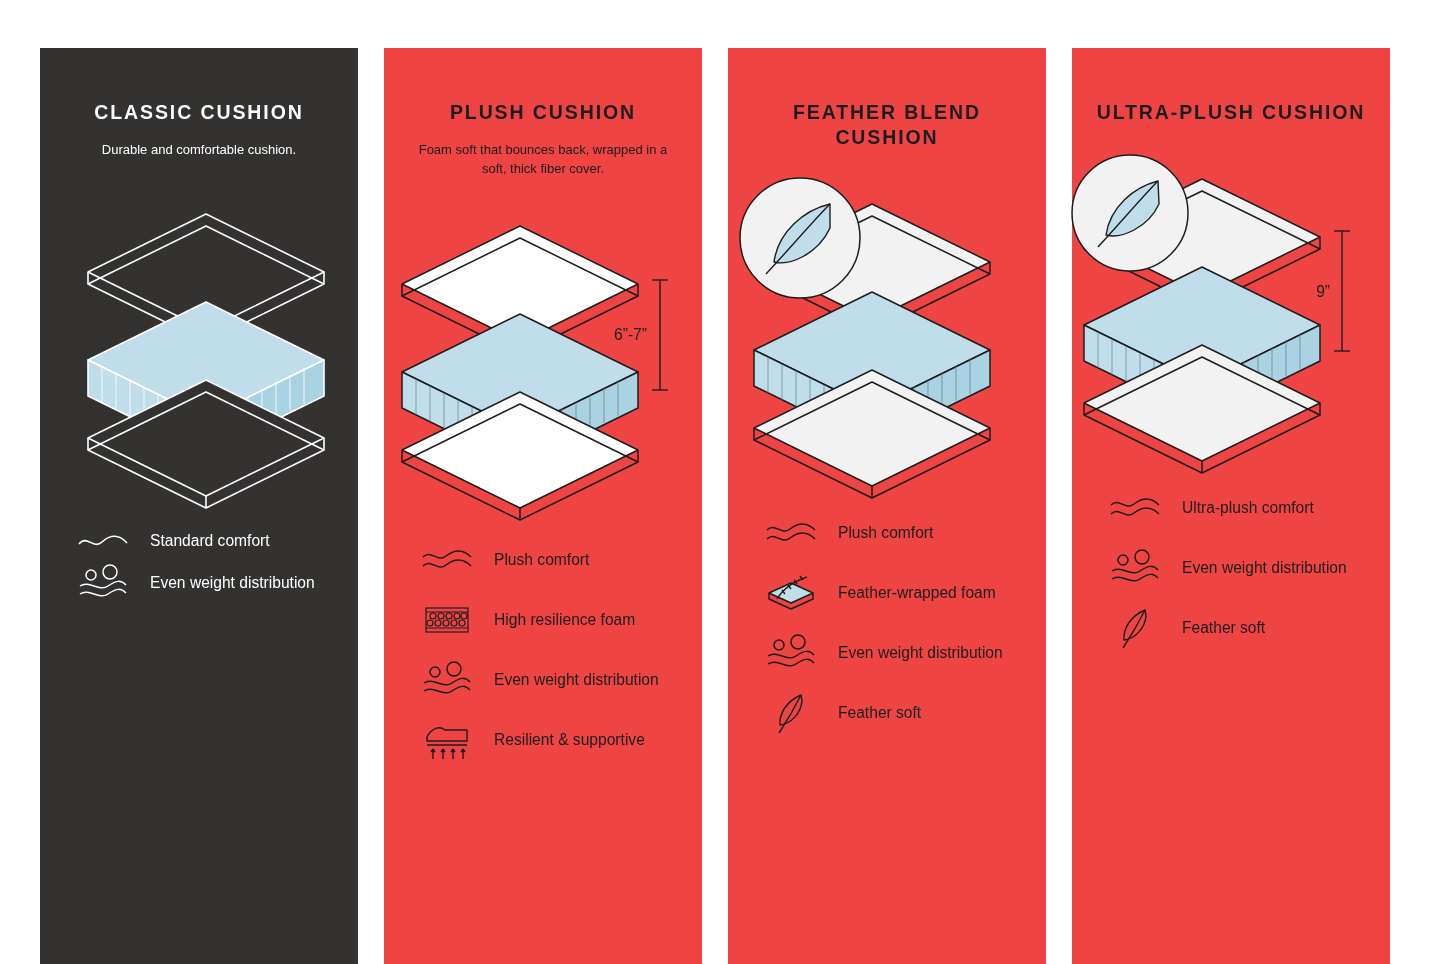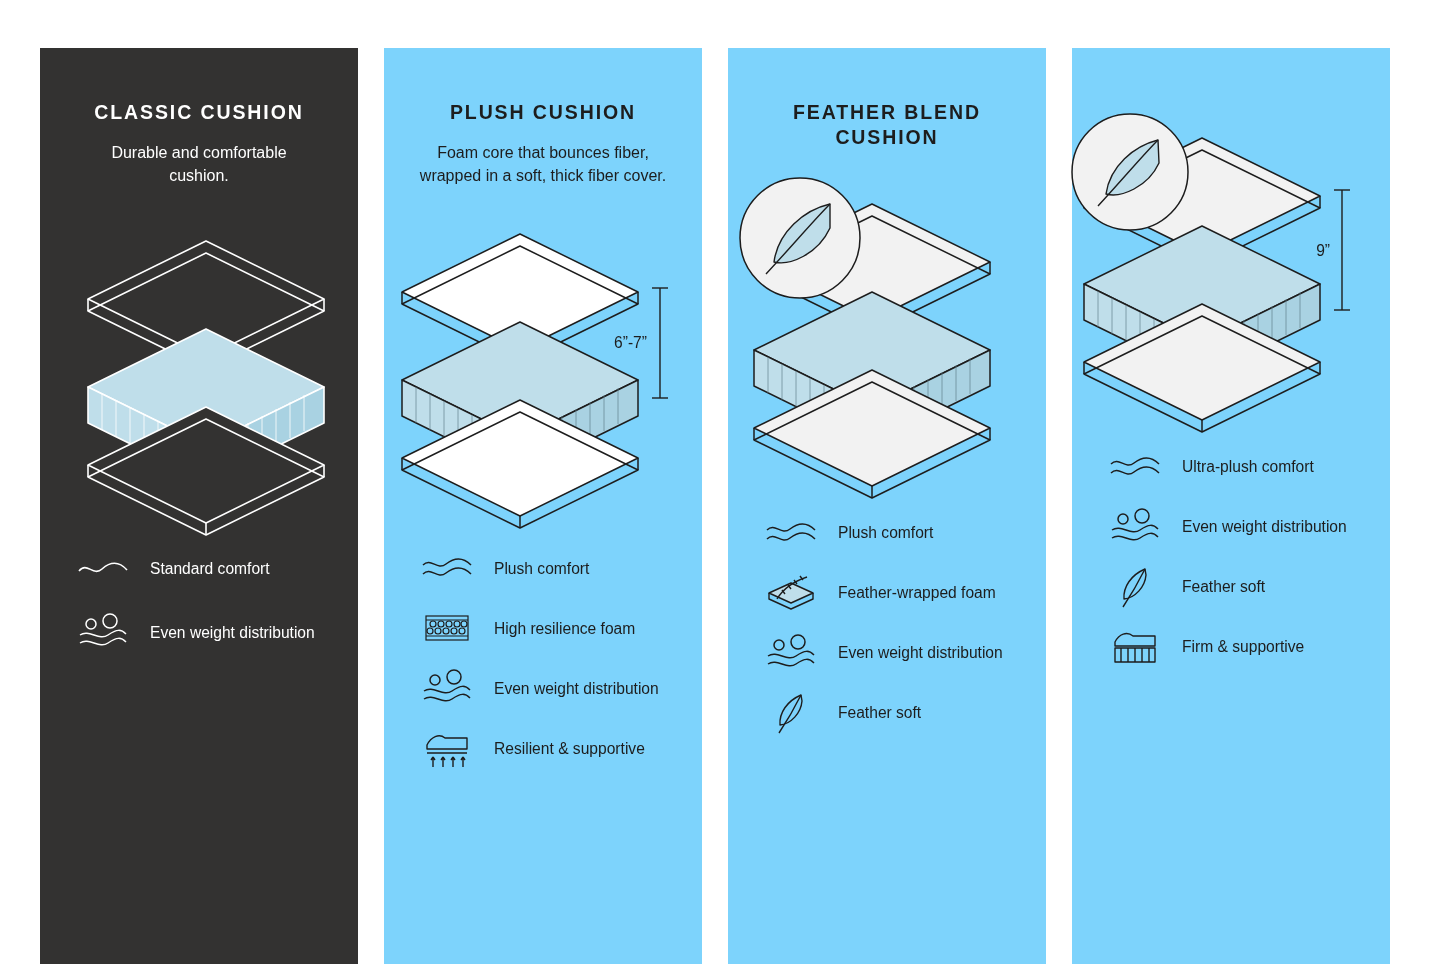--- a/index.html
+++ b/index.html
@@ -26,34 +26,34 @@
     display: flex;
     flex-direction: column;
     align-items: center;
     padding: 52px 22px 0 22px;
   }
   .card.dark {
     background: #333231;
     color: #ffffff;
   }
   .card.light {
-    background: #7dd3fc;
+    background: #ef4444;
     color: #1d1d1d;
   }
   .card-title {
     font-size: 19.5px;
     font-weight: bold;
     letter-spacing: 1.9px;
     text-align: center;
     line-height: 1.28;
     margin: 0 0 16px 0;
     text-transform: uppercase;
   }
   .card-desc {
-    font-size: 16px;
+    font-size: 13px;
     line-height: 1.45;
     text-align: center;
     margin: 0;
     max-width: 270px;
   }
   .card.dark .card-desc { max-width: 210px; }
 
   .art {
     position: relative;
     width: 100%;
@@ -64,21 +64,20 @@
     align-items: center;
   }
   .art.shift { margin-top: 20px; }
 
   .features {
     width: 100%;
     margin-top: 26px;
     padding-left: 12px;
     display: flex;
     flex-direction: column;
-    gap: 22px;
   }
   .features.tight { gap: 18px; }
   .feature {
     display: flex;
     align-items: center;
     gap: 18px;
   }
   .feature .ico {
     width: 58px;
     min-width: 58px;
@@ -170,21 +169,21 @@
             </g>
           </svg>
         </span>
         <span class="txt">Even weight distribution</span>
       </div>
     </div>
   </div>
 
   <div class="card light">
     <h2 class="card-title">PLUSH CUSHION</h2>
-    <p class="card-desc">Foam core that bounces fiber, wrapped in a soft, thick fiber cover.</p>
+    <p class="card-desc">Foam soft that bounces back, wrapped in a soft, thick fiber cover.</p>
 
     <div class="art">
       <svg width="290" height="290" viewBox="-10 0 290 290">
         <g fill="none" stroke="#1d1d1d" stroke-width="1.5" stroke-linejoin="round">
           <polygon points="120,8 238,66 120,124 2,66" fill="#ffffff"></polygon>
           <polygon points="120,20 238,78 120,136 2,78" fill="none"></polygon>
           <line x1="2" y1="66" x2="2" y2="78"></line>
             <line x1="238" y1="66" x2="238" y2="78"></line>
             <line x1="120" y1="124" x2="120" y2="136"></line>
         </g>
@@ -386,20 +385,21 @@
               <path d="M30 4 C24 16, 16 30, 8 42"></path>
             </g>
           </svg>
         </span>
         <span class="txt">Feather soft</span>
       </div>
     </div>
   </div>
 
   <div class="card light">
+    <h2 class="card-title">ULTRA-PLUSH CUSHION</h2>
 
     <div class="art shift">
       <svg width="300" height="300" viewBox="-10 -10 300 300">
         <g fill="none" stroke="#1d1d1d" stroke-width="1.5" stroke-linejoin="round">
           <polygon points="124,8 242,66 124,124 6,66" fill="#f2f2f2"></polygon>
           <polygon points="124,20 242,78 124,136 6,78" fill="none"></polygon>
           <line x1="6" y1="66" x2="6" y2="78"></line>
             <line x1="242" y1="66" x2="242" y2="78"></line>
             <line x1="124" y1="124" x2="124" y2="136"></line>
         </g>
@@ -474,28 +474,16 @@
         <span class="ico">
           <svg width="40" height="44" viewBox="0 0 40 44">
             <g fill="none" stroke="#1d1d1d" stroke-width="1.4" stroke-linejoin="round">
               <path d="M30 4 C16 10, 8 22, 9 34 C20 33, 30 22, 31 10 Z"></path>
               <path d="M30 4 C24 16, 16 30, 8 42"></path>
             </g>
           </svg>
         </span>
         <span class="txt">Feather soft</span>
       </div>
-      <div class="feature">
-        <span class="ico">
-          <svg width="52" height="42" viewBox="0 0 52 42">
-            <g fill="none" stroke="#1d1d1d" stroke-width="1.4" stroke-linejoin="round">
-              <path d="M6 16 C10 8, 18 5, 24 10 L46 10 L46 20 L6 20 Z"></path>
-              <rect x="6" y="22" width="40" height="14"></rect>
-              <path d="M12 22 L12 36 M19 22 L19 36 M26 22 L26 36 M33 22 L33 36 M40 22 L40 36"></path>
-            </g>
-          </svg>
-        </span>
-        <span class="txt">Firm &amp; supportive</span>
-      </div>
     </div>
   </div>
 
 </div>
 
 </body></html>

